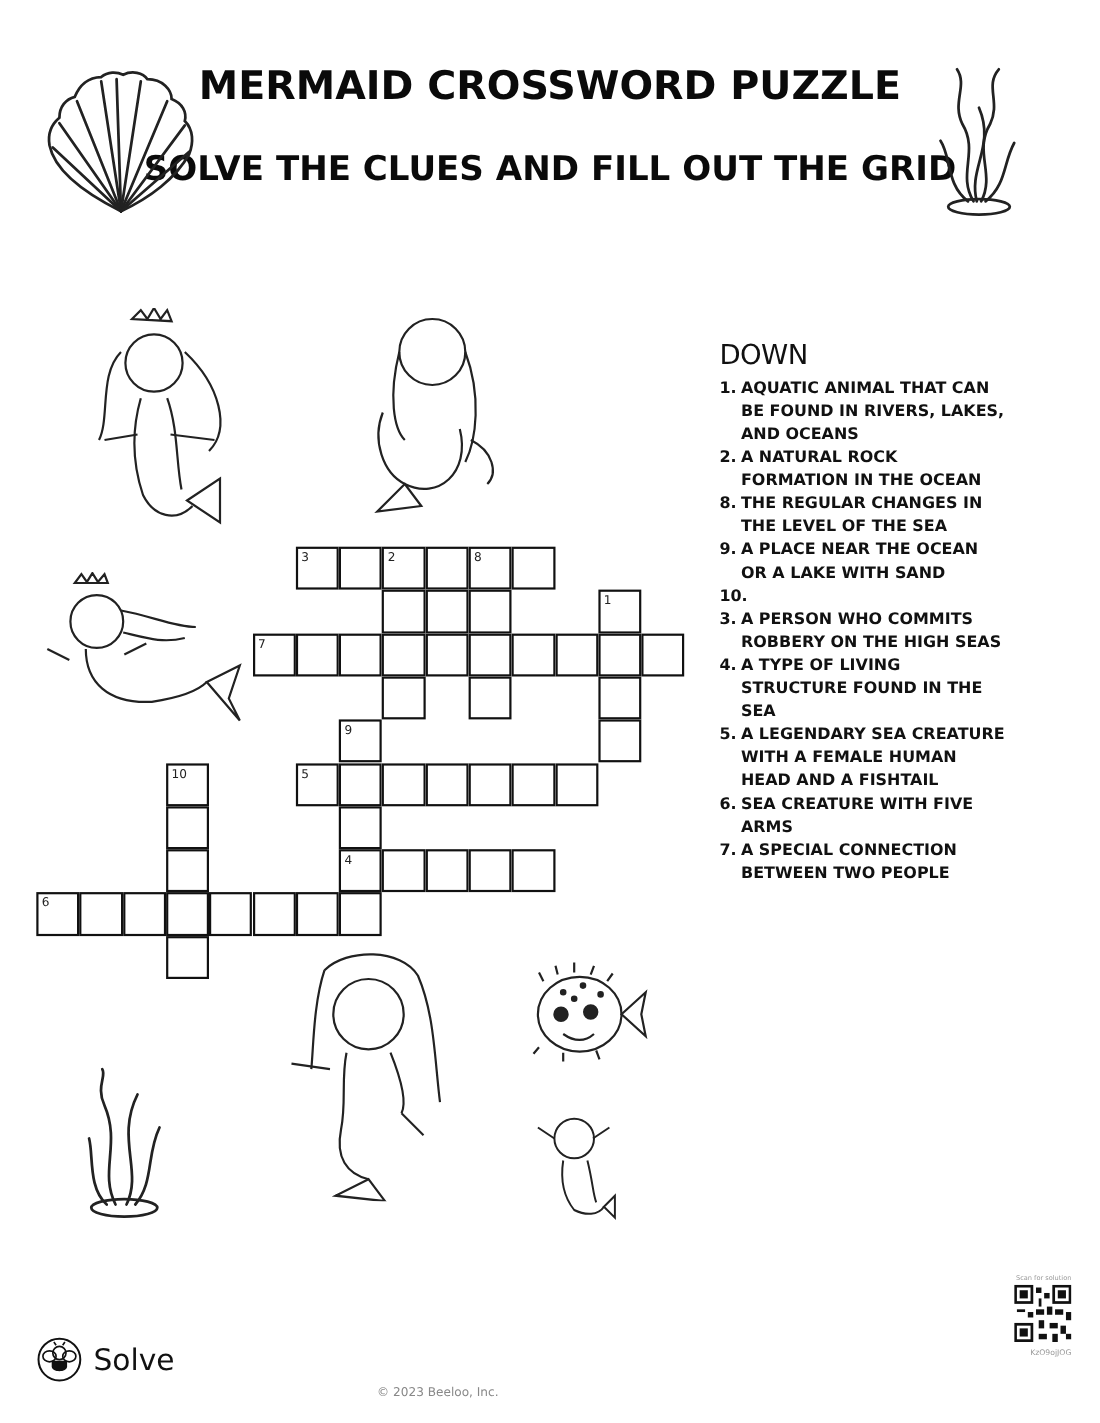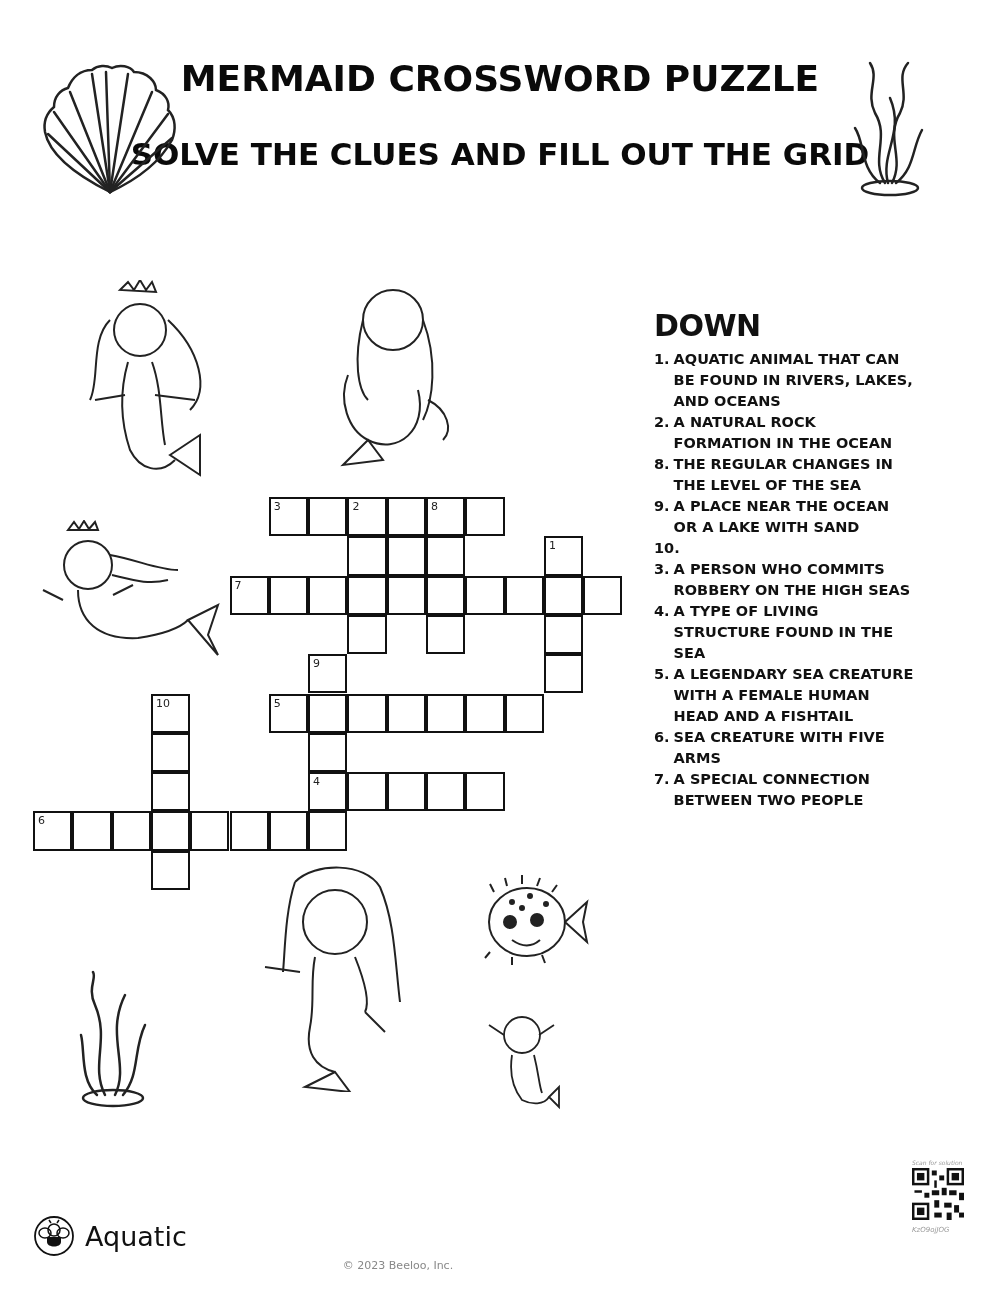--- a/index.html
+++ b/index.html
@@ -4,30 +4,30 @@
 <style>
   html,body{margin:0;padding:0;background:#fff;}
   body{width:1000px;height:1294px;position:relative;overflow:hidden;font-family:"DejaVu Sans",sans-serif;color:#111;}
   .title{position:absolute;left:0;width:1000px;text-align:center;font-family:"DejaVu Sans",sans-serif;font-weight:bold;color:#0a0a0a;text-transform:uppercase;letter-spacing:0px;}
   .t1{top:58px;font-size:36px;}
   .t2{top:136px;font-size:31px;}
   .grid{position:absolute;left:0;top:0;width:1000px;height:1294px;}
   .cell{position:absolute;width:39.3px;height:39.3px;box-sizing:border-box;border:2px solid #111;background:#fff;}
   .cell .num{position:absolute;left:3px;top:1px;font-family:"DejaVu Sans",sans-serif;font-size:11px;color:#222;}
   .clues{position:absolute;left:654px;top:308px;width:260px;}
-  .clue-head{font-family:"DejaVu Sans",sans-serif;font-weight:bold;font-size:30px;text-transform:uppercase;margin:0 0 6px 0;letter-spacing:-0.5px;}
+  .clue-head{font-family:"DejaVu Sans",sans-serif;font-weight:normal;font-size:25px;text-transform:uppercase;margin:0 0 6px 0;letter-spacing:-0.5px;}
   .clue{font-family:"DejaVu Sans",sans-serif;font-weight:bold;font-size:14.5px;text-transform:uppercase;line-height:21px;display:flex;}
   .clue .n{flex:0 0 auto;margin-right:4px;}
   .clue .txt{flex:1;}
   .across{margin-top:22px;}
   .deco{position:absolute;}
   .footer-logo{position:absolute;left:33px;top:1215px;display:flex;align-items:center;}
   .footer-logo .name{font-family:"DejaVu Sans",sans-serif;font-size:27px;margin-left:10px;color:#111;}
   .copyright{position:absolute;left:0;width:796px;top:1259px;text-align:center;font-size:11px;color:#888;font-family:"DejaVu Sans",sans-serif;}
-  .qr-wrap{position:absolute;left:912px;top:1159px;width:62px;text-align:left;font-style:italic;}
+  .qr-wrap{position:absolute;left:912px;top:1159px;width:62px;text-align:right;}
   .qr-label{font-size:6px;color:#999;}
   .qr-code{font-size:7px;color:#999;margin-top:2px;}
 </style>
 </head>
 <body>
 
 <div class="title t1">Mermaid Crossword Puzzle</div>
 <div class="title t2">Solve the clues and fill out the grid</div>
 
 <svg class="deco" style="left:40px;top:62px" width="140" height="135" viewBox="0 0 140 135">
@@ -264,21 +264,21 @@
 
 <div class="footer-logo">
   <svg width="42" height="42" viewBox="0 0 42 42">
     <circle cx="21" cy="21" r="19" fill="none" stroke="#111" stroke-width="1.8"></circle>
     <ellipse cx="12" cy="18" rx="6" ry="5" fill="none" stroke="#111" stroke-width="1.5"></ellipse>
     <ellipse cx="30" cy="18" rx="6" ry="5" fill="none" stroke="#111" stroke-width="1.5"></ellipse>
     <circle cx="21" cy="15" r="6" fill="none" stroke="#111" stroke-width="1.5"></circle>
     <path d="M14 22 h14 v5 C28 33 14 33 14 27 z" fill="#111"></path>
     <path d="M18 8 l-2 -3 M24 8 l2 -3" stroke="#111" stroke-width="1.5"></path>
   </svg>
-  <span class="name">Aquatic</span>
+  <span class="name">Solve</span>
 </div>
 
 <div class="copyright">© 2023 Beeloo, Inc.</div>
 
 <div class="qr-wrap">
   <div class="qr-label">Scan for solution</div>
   <svg width="52" height="52" viewBox="0 0 21 21" style="margin-top:2px">
     <rect width="21" height="21" fill="#fff"></rect>
     <g fill="#111">
       <rect x="0" y="0" width="7" height="7"></rect>

